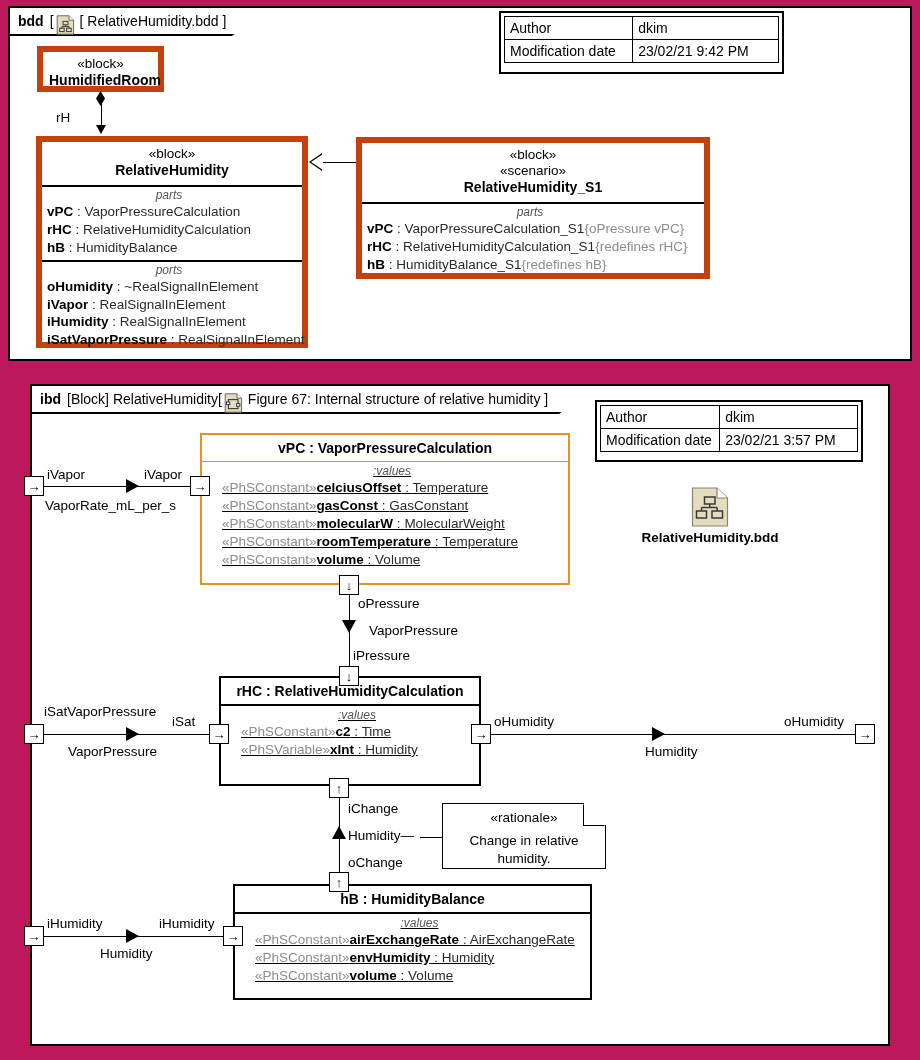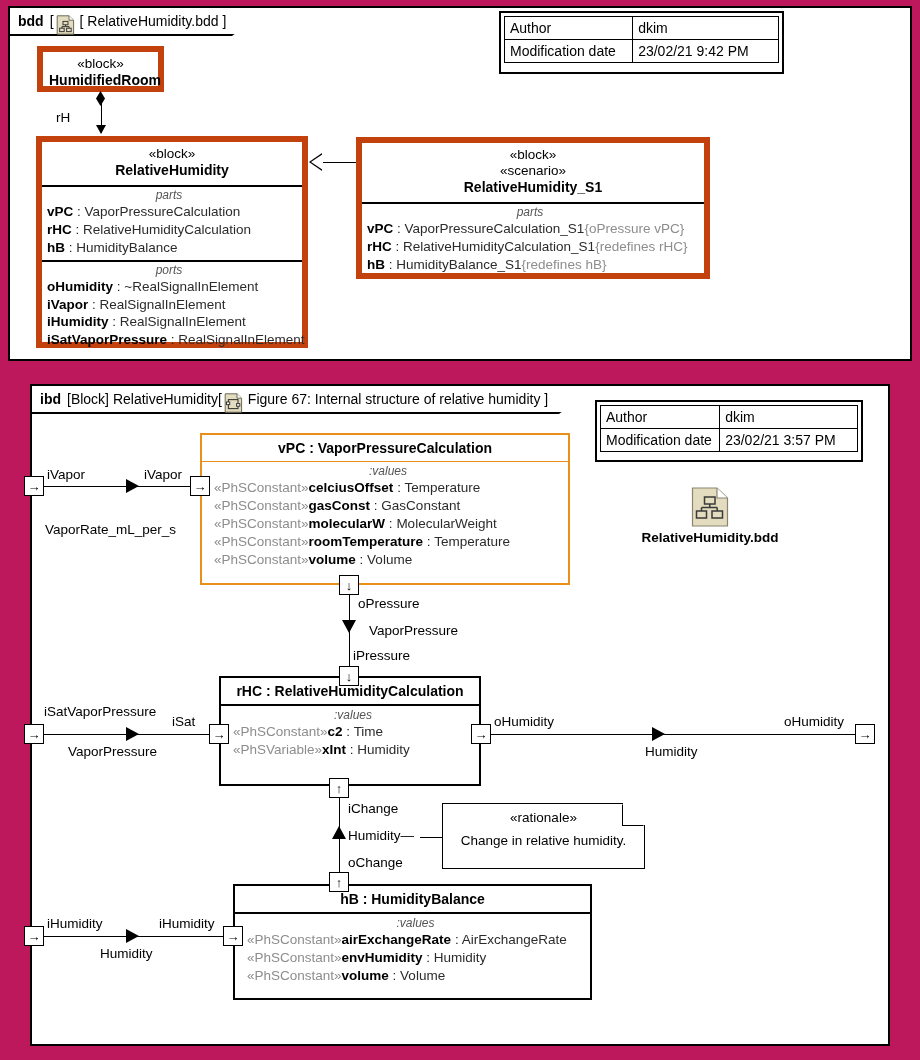--- a/index.html
+++ b/index.html
@@ -88,21 +88,21 @@
   }
   .part.hl{border-color:#E8901A;}
   .part .ptitle{
     text-align:center;
     font-size:14px;
     font-weight:bold;
     padding:5px 4px 5px 4px;
     border-bottom:2px solid #000;
   }
   .part.hl .ptitle{border-bottom:1px solid #E8901A;}
-  .part .pbody{padding:2px 6px 5px 12px;}
+  .part .pbody{padding:2px 6px 5px 20px;text-decoration:underline;}
 
   
   .port{
     position:absolute;
     width:20px;height:20px;
     border:1.6px solid #000;
     background:#fff;
     box-sizing:border-box;
     display:flex;align-items:center;justify-content:center;
     font-size:13px;
@@ -432,21 +432,21 @@
   <div class="port" style="left:24px; top:476px;">
     <span>→</span>
   </div>
   <div class="hline" style="left:44px; top:485.5px; width:146px;"></div>
   <div class="arr-r" style="left:126px; top:479px;"></div>
   <div class="port" style="left:190px; top:476px;">
     <span>→</span>
   </div>
   <div class="lbl" style="left:47px; top:467px;">iVapor</div>
   <div class="lbl" style="left:144px; top:467px;">iVapor</div>
-  <div class="lbl" style="left:45px; top:522px;">VaporRate_mL_per_s</div>
+  <div class="lbl" style="left:45px; top:498px;">VaporRate_mL_per_s</div>
 
   <div class="port" style="left:339px; top:575px;">
     <span>↓</span>
   </div>
   <div class="vline" style="left:348.5px; top:595px; height:88px;"></div>
   <div class="arr-d" style="left:342px; top:620px;"></div>
   <div class="lbl" style="left:358px; top:596px;">oPressure</div>
   <div class="lbl" style="left:369px; top:623px;">VaporPressure</div>
   <div class="lbl" style="left:353px; top:648px;">iPressure</div>
   <div class="port" style="left:339px; top:666px;">
@@ -496,21 +496,21 @@
   <div class="vline" style="left:338.5px; top:798px; height:84px;"></div>
   <div class="arr-u" style="left:332px; top:826px;"></div>
   <div class="lbl" style="left:348px; top:801px;">iChange</div>
   <div class="lbl" style="left:348px; top:828px;">Humidity—</div>
   <div class="lbl" style="left:348px; top:855px;">oChange</div>
   <div class="port" style="left:329px; top:872px;">
     <span>↑</span>
   </div>
 
   <div class="thinl" style="left:420px; top:836.5px; width:22px;"></div>
-  <div class="note" style="left:442px; top:803px; width:203px; height:66px;">
+  <div class="note" style="left:442px; top:803px; width:164px; height:66px;">
     <div class="fold"></div>
     <div class="ntxt">«rationale»</div>
     <div class="ntxt" style="padding-top:0;">Change in relative humidity.</div>
   </div>
 
   <div class="part" style="left:233px; top:884px; width:359px; height:116px;">
     <div class="ptitle">hB : HumidityBalance</div>
     <div class="pbody">
       <div class="clabel">:values</div>
       <div class="feat">

